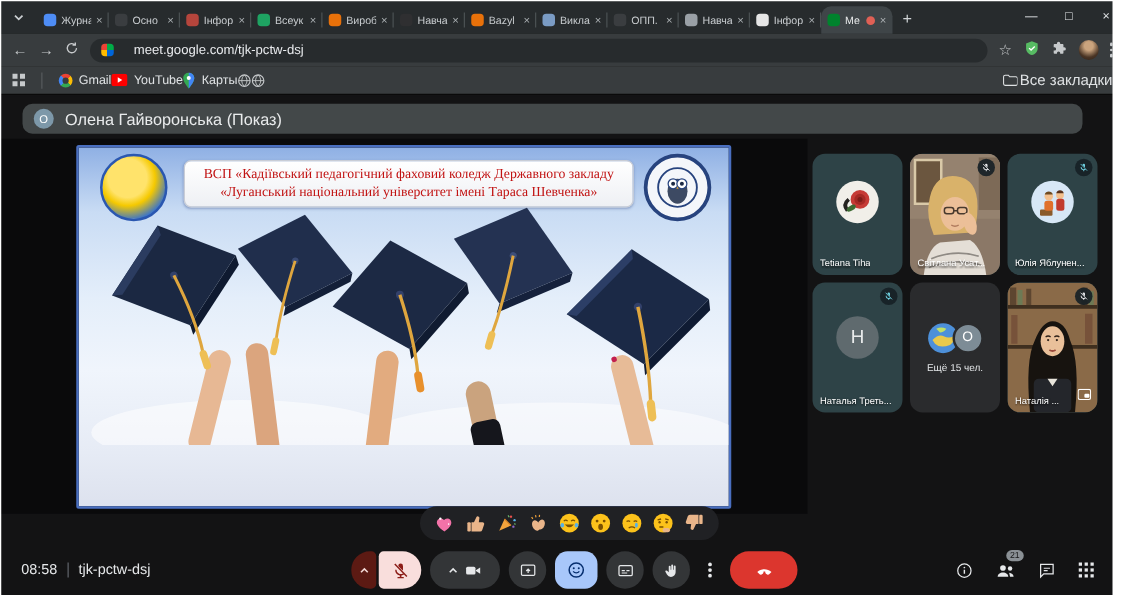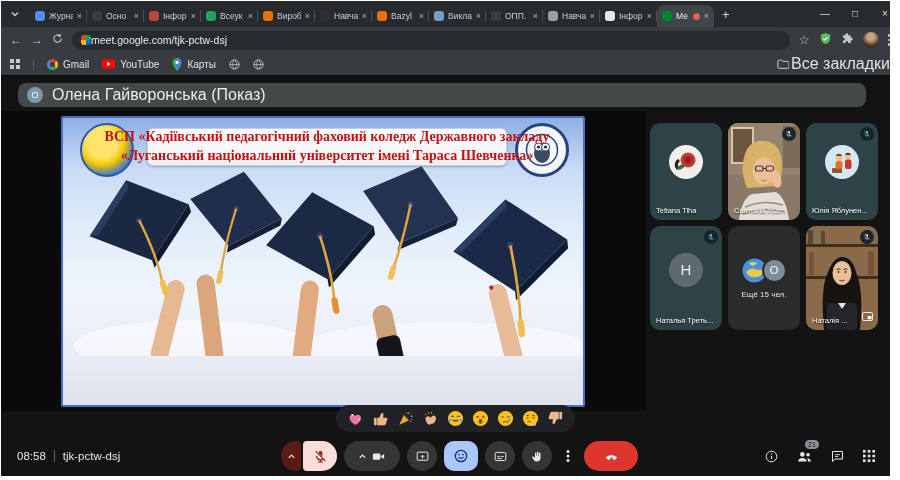--- a/index.html
+++ b/index.html
@@ -19,52 +19,52 @@
   .tl{flex:1;overflow:hidden;white-space:nowrap}
   .tx{font-size:9px;color:#aeb3b6}
   .rec{width:7px;height:7px;border-radius:50%;background:#e06055;flex:0 0 auto}
   .newtab{font-size:13px;color:#cfd3d5;margin:0 0 5px 8px}
   .winctl{margin-left:auto;display:flex;gap:0;height:100%}
   .winctl button{width:30px;color:#dfe2e4;font-size:10px}
 
   
   .toolbar{height:26px;background:#383c3e;display:flex;align-items:center;gap:9px;padding:0 10px}
   .navic{font-size:12px;color:#c6c9cb}
-  .urlpill{flex:1;height:19px;background:#272b2d;border-radius:10px;display:flex;align-items:center;gap:0;padding:0 9px;color:#e8eaed;font-size:10.5px}
+  .urlpill{flex:1;height:19px;background:#272b2d;border-radius:10px;display:flex;align-items:center;gap:16px;padding:0 9px;color:#e8eaed;font-size:10.5px}
   .meetfav{width:10px;height:10px;border-radius:3px;background:conic-gradient(#00ac47 0 25%,#0066da 0 50%,#ffba00 0 75%,#ea4335 0)}
   .avatarbtn{width:16px;height:16px;border-radius:50%;background:radial-gradient(circle at 50% 30%,#caa47e 25%,#4a3525 65%,#2b1e15)}
   .mdots{display:flex;flex-direction:column;gap:2px}
   .mdots i{width:2.5px;height:2.5px;border-radius:50%;background:#c6c9cb}
 
   
   .bookmarks{height:23px;background:#383c3e;display:flex;align-items:center;gap:13px;padding:0 10px;border-bottom:1px solid #0a0a0a}
   .bm{display:flex;align-items:center;gap:5px;font-size:10px;color:#dfe2e4}
   .appsgrid{display:grid;grid-template-columns:4px 4px;gap:2px}
   .appsgrid i{width:4px;height:4px;background:#c6c9cb}
   .bsep{height:13px;border-left:1px solid #55595c}
-  .allbm{margin-left:auto;display:flex;align-items:center;gap:2px;font-size:16px;color:#dfe2e4}
+  .allbm{margin-left:auto;display:flex;align-items:center;gap:2px;font-size:12px;color:#dfe2e4}
 
   
   .meet{position:absolute;left:0;right:10px;top:77px;bottom:4px;background:#131314}
   .presenter{position:absolute;left:18px;right:24px;top:6px;height:24px;background:#434849;border-radius:8px;display:flex;align-items:center;gap:9px;padding:0 9px}
   .pavatar{width:16px;height:16px;border-radius:50%;background:#7d98a9;color:#fff;font-size:9px;display:flex;align-items:center;justify-content:center}
-  .pname{color:#e9ebec;font-size:16px}
+  .pname{color:#e9ebec;font-size:13px}
 
   .stage{position:absolute;left:0;right:0;top:34px;height:300px;display:flex}
   .canvas{flex:1;background:#0a0a0b;display:flex;align-items:center;justify-content:center}
 
   
   .slide{position:relative;width:524px;height:291px;border:2px solid #4a6fc0;border-radius:2px;overflow:hidden;
     background:linear-gradient(180deg,#8fb0e4 0%,#c9dcf4 18%,#e4eefa 42%,#f0f5fc 62%,#e6ebf5 85%,#dde2ee 100%)}
   .slogo{position:absolute;top:5px;width:54px;height:54px;border-radius:50%}
   .slogo.left{left:17px;background:radial-gradient(circle at 40% 35%,#ffe36b 0 35%,#f5c900 50%,#2f6fd6 78%,#1c4ea8);border:2px solid #2a57b0}
   .slogo.right{left:452px;background:#f4f6fa;border:3px solid #27437e;display:flex;align-items:center;justify-content:center}
   .sband{position:absolute;left:84px;top:10px;width:360px;height:38px;background:linear-gradient(180deg,#ffffff,#eef0f4);border:1px solid #c9cdd6;border-radius:6px;box-shadow:0 1px 2px rgba(40,60,120,.35);
     display:flex;flex-direction:column;align-items:center;justify-content:center;text-align:center}
-  .sband div{font-family:"Liberation Serif",serif;font-weight:bold;font-size:14px;line-height:1.35;color:#c11212;white-space:nowrap}
+  .sband div{font-family:"Liberation Serif",serif;font-weight:normal;font-size:11px;line-height:1.35;color:#c11212;white-space:nowrap}
   .caps{position:absolute;left:0;top:42px;width:100%;height:196px}
   .stitle{position:absolute;left:36px;top:233px;width:452px;height:37px;background:linear-gradient(180deg,#ffffff,#e7e7e9);border:1px solid #b9bcc4;border-radius:8px;box-shadow:0 2px 3px rgba(60,70,90,.35);
     display:flex;align-items:center;justify-content:center;font-family:"Liberation Serif",serif;font-weight:bold;font-size:21px;color:#c00a0a}
 
   
   .tiles{width:244px;padding:12px 14px 0 4px;display:grid;grid-template-columns:repeat(3,72px);grid-template-rows:97px 104px;gap:6px;align-content:start}
   .tile{position:relative;border-radius:10px;overflow:hidden;background:#2e4347}
   .tile.gray{background:#2a2b2d}
   .tile svg.scene{position:absolute;inset:0;width:100%;height:100%}
   .tname{position:absolute;left:6px;bottom:5px;font-size:7.5px;color:#fff;text-shadow:0 1px 2px rgba(0,0,0,.8);max-width:62px;overflow:hidden;white-space:nowrap}
@@ -221,21 +221,21 @@
   <div class="bookmarks">
     <button>
         <span class="appsgrid">
           <i></i>
           <i></i>
           <i></i>
           <i></i>
         </span>
       </button>
     <span class="bsep"></span>
-    <span id="bmlist" style="display:flex;gap:13px">
+    <span id="bmlist" style="display:flex;">
         <button class="bm">
           <span style="width:11px;height:11px;border-radius:50%;background:conic-gradient(from -45deg,#ea4335 0 25%,#fbbc05 0 50%,#34a853 0 75%,#4285f4 0);display:inline-block;position:relative">
             <i style="position:absolute;inset:3px;border-radius:50%;background:#383c3e"></i>
           </span>
           <span>Gmail</span>
         </button>
         <button class="bm">
           <svg width="13" height="10" viewBox="0 0 13 10">
             <rect width="13" height="10" rx="2.5" fill="#f00"></rect>
             <path d="M5.2 2.8l3.6 2.2-3.6 2.2z" fill="#fff"></path>

